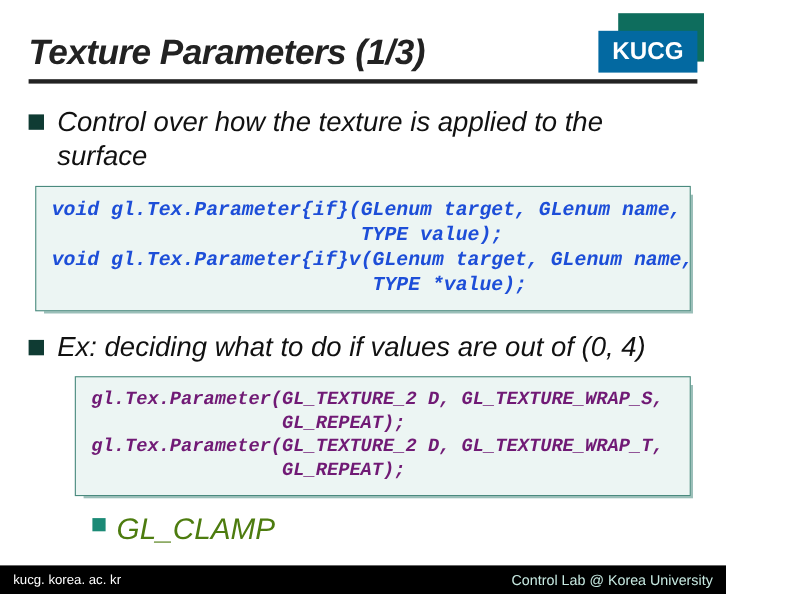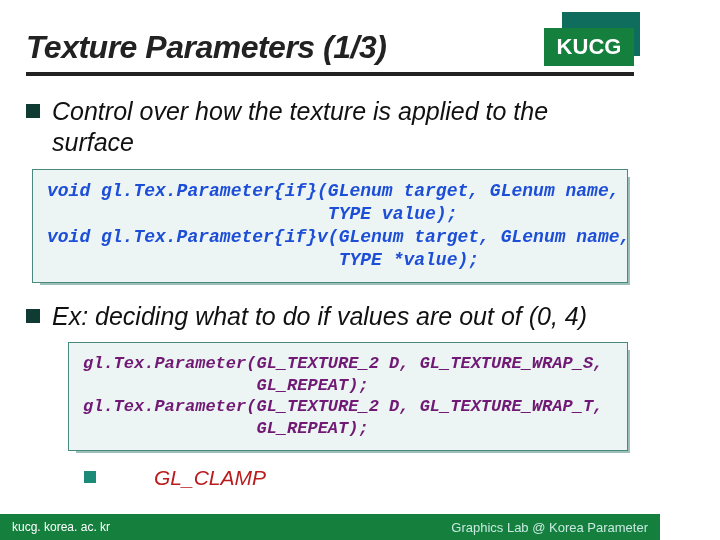--- a/index.html
+++ b/index.html
@@ -14,49 +14,49 @@
   .title {
     font-size: 32px; font-weight: 900; font-style: italic; color: #222;
     letter-spacing: -0.5px;
   }
   .logo-wrap { position: relative; width: 96px; height: 48px; }
   .logo-shadow {
     position: absolute; right: -6px; top: -6px; width: 78px; height: 44px; background: #0e6d5d;
   }
   .logo {
     position: absolute; right: 0; bottom: 0; width: 90px; height: 38px;
-    background: #15803d; color: #fff; font-size: 22px; font-weight: 700;
+    background: #0369a1; color: #fff; font-size: 22px; font-weight: 700;
     display: flex; align-items: center; justify-content: center;
   }
   .content { padding-top: 8px; font-style: italic; }
   .bullet-row { display: flex; align-items: flex-start; gap: 12px; margin-bottom: 10px; }
   .sq { width: 14px; height: 14px; background: #0f3b33; margin-top: 8px; flex-shrink: 0; }
   .sq-sm { width: 12px; height: 12px; background: #1b8a76; margin-top: 6px; flex-shrink: 0; }
   .btext { font-size: 25px; color: #111; line-height: 1.25; }
-  .btext2 { font-size: 21px; color: #b91c1c; line-height: 1.2; margin-left: 48px; }
+  .btext2 { font-size: 27px; color: #4d7c0f; line-height: 1.2; }
   .codebox-wrap { position: relative; margin: 10px 6px 18px 6px; }
   .codebox-shadow {
     position: absolute; left: 8px; top: 8px; right: -2px; bottom: -2px;
     background: #9bbfb9;
   }
   .codebox {
     position: relative; background: #ecf5f3; border: 1.5px solid #4a8a7e;
     padding: 10px 14px; font-family: "Courier New", monospace; font-size: 18px;
     font-weight: 700; color: #1d4ed8; white-space: pre; line-height: 1.28;
   }
   .codebox2 {
     position: relative; background: #ecf5f3; border: 1.5px solid #4a8a7e;
     padding: 10px 14px; font-family: "Courier New", monospace; font-size: 17px;
     font-weight: 700; color: #701a75; white-space: pre; line-height: 1.28;
   }
   .codebox-wrap2 { position: relative; margin: 10px 6px 14px 42px; }
   .sub-bullet { display: flex; align-items: flex-start; gap: 10px; margin-left: 58px; margin-top: 2px; }
   .footer {
     position: absolute; left: 0; right: 0; bottom: 0; height: 26px;
-    background: #15803d; display: flex; align-items: center; justify-content: space-between;
+    background: #000000; display: flex; align-items: center; justify-content: space-between;
     padding: 0 12px;
   }
   .footer-left { font-size: 12px; color: #fff; }
   .footer-right { font-size: 13px; color: #c7e9e1; }
 </style>
 </head>
 <body>
 
 <div class="slide">
 
@@ -98,16 +98,16 @@
 
     <div class="sub-bullet">
       <div class="sq-sm"></div>
       <div class="btext2">GL_CLAMP</div>
     </div>
 
   </div>
 
   <div class="footer">
     <div class="footer-left">kucg. korea. ac. kr</div>
-    <div class="footer-right">Graphics Lab @ Korea Parameter</div>
+    <div class="footer-right">Control Lab @ Korea University</div>
   </div>
 
 </div>
 
 </body></html>

